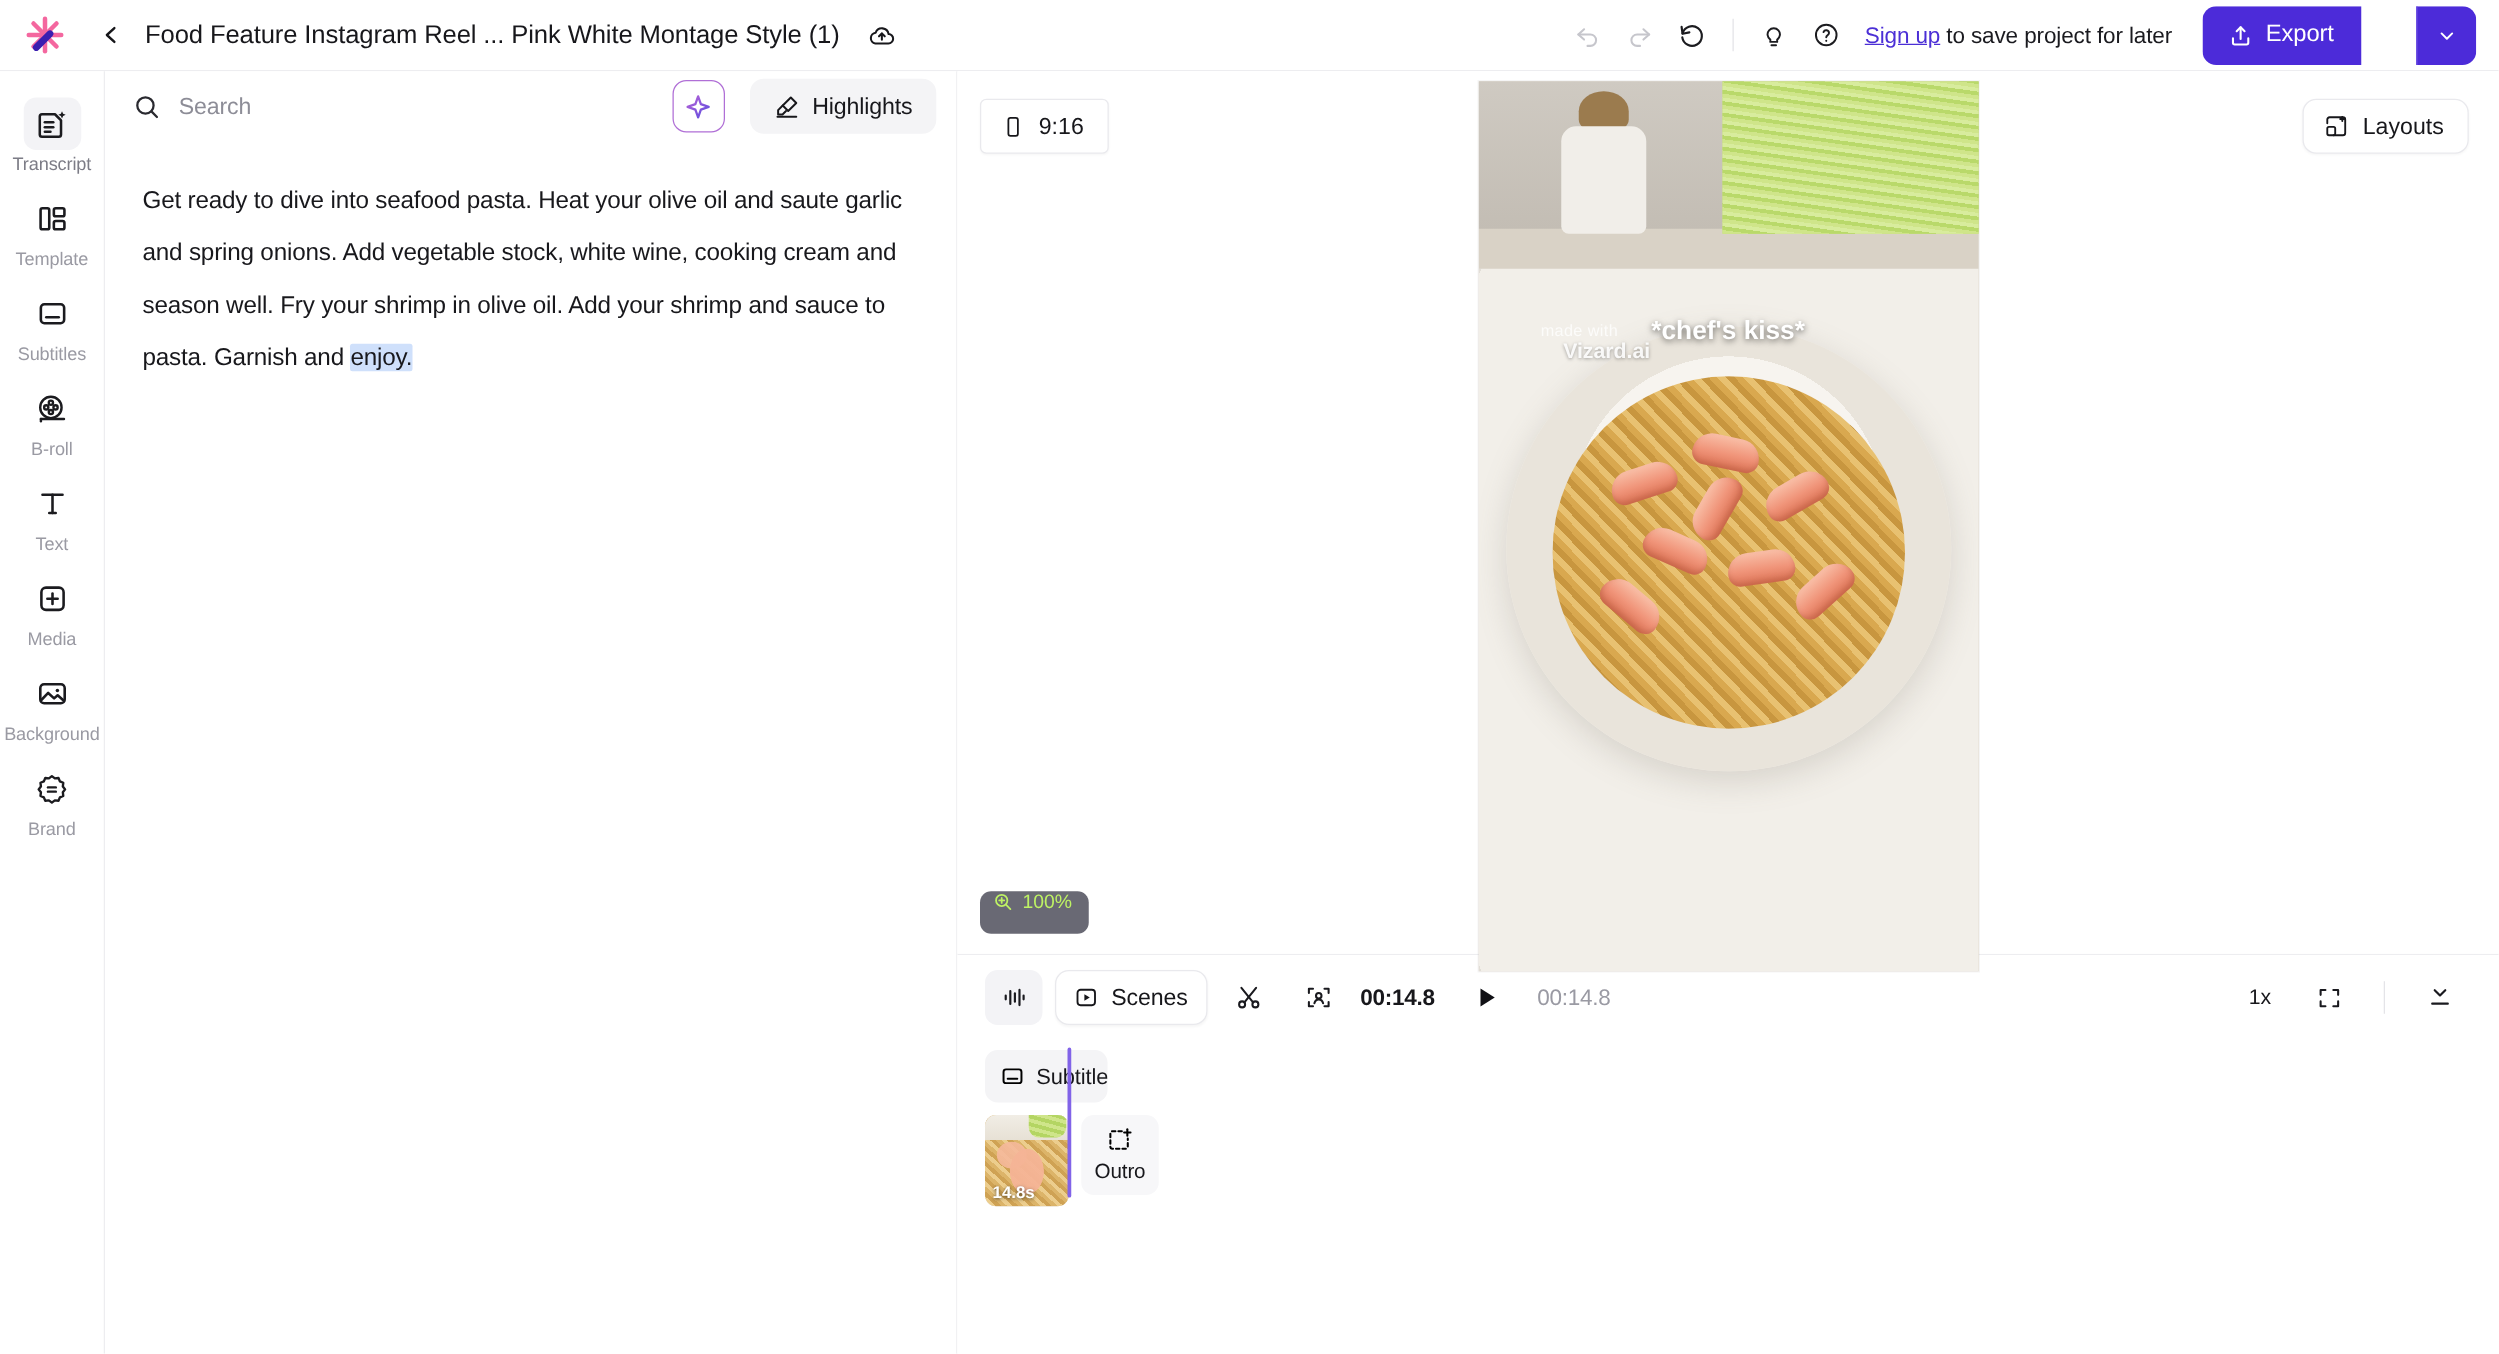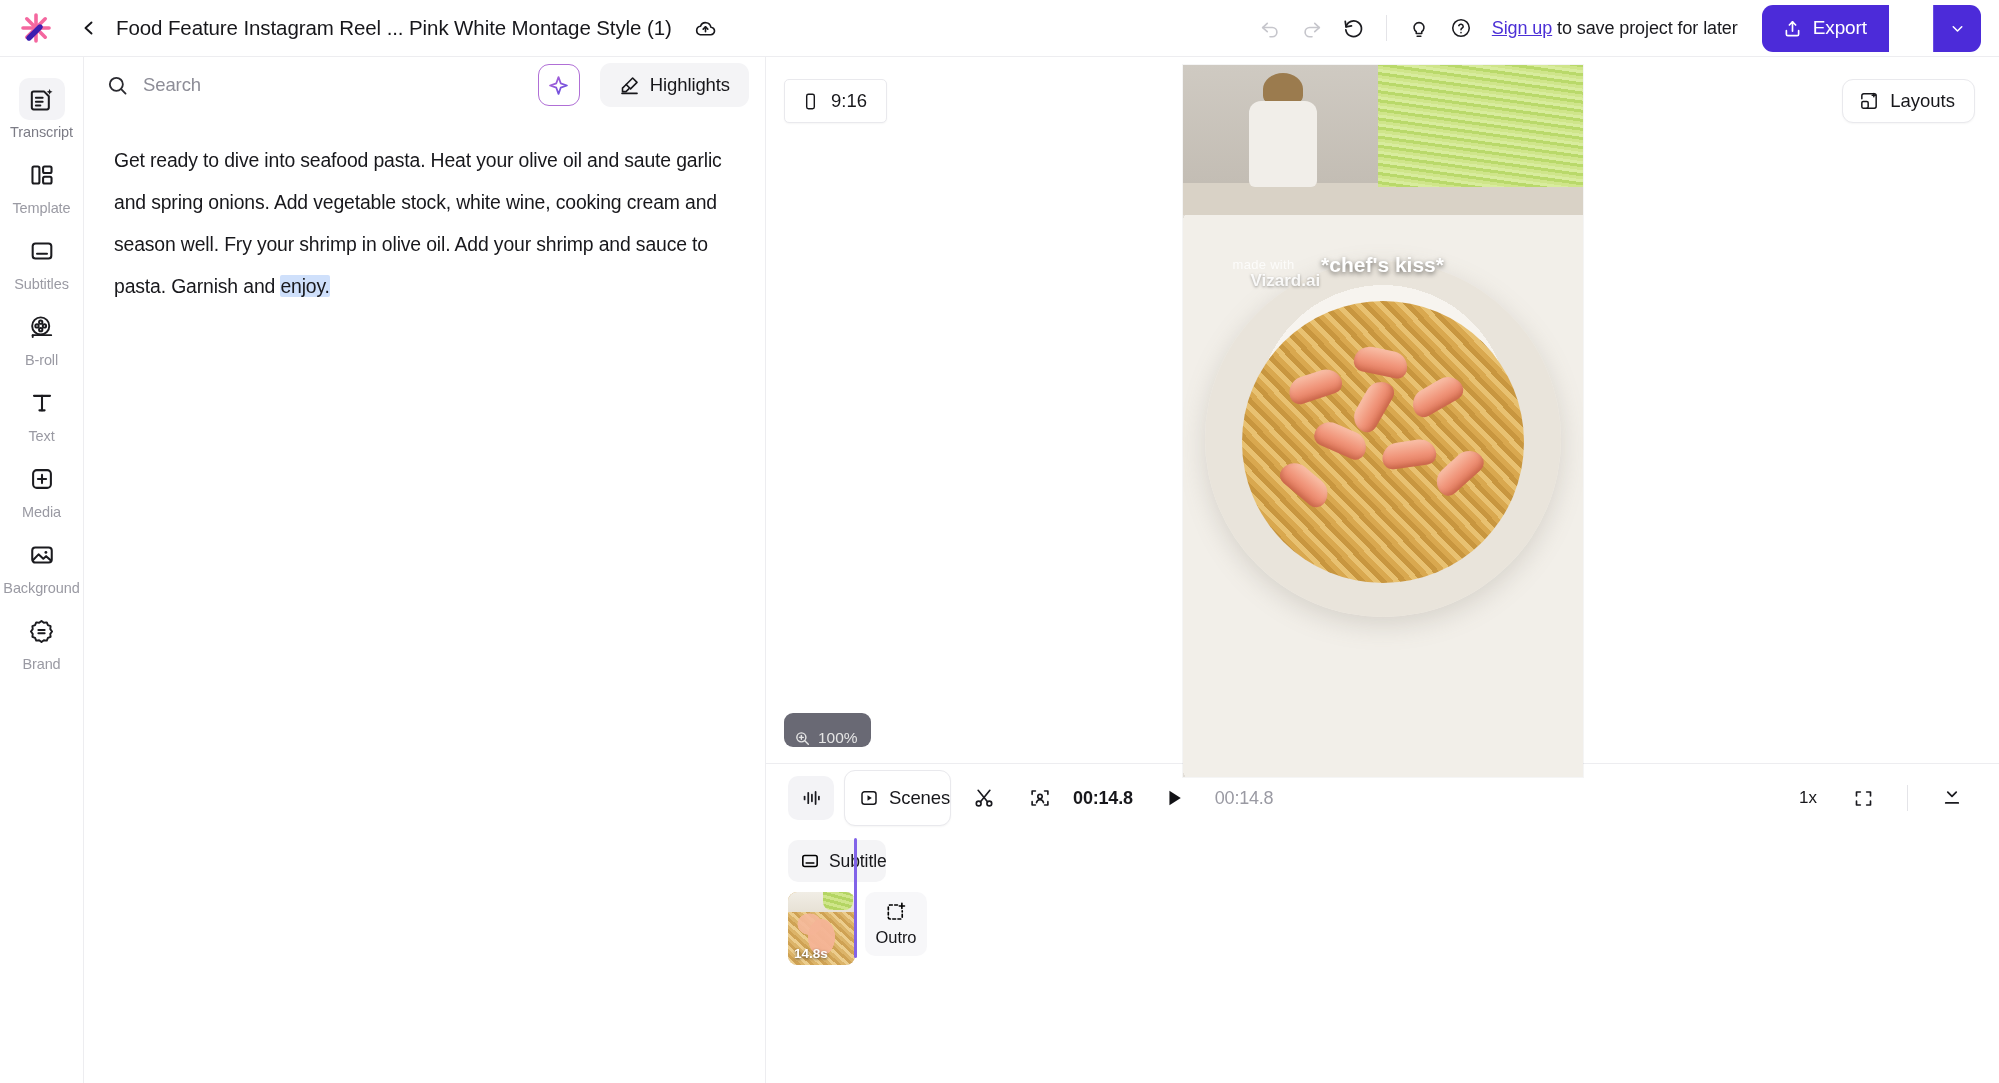--- a/index.html
+++ b/index.html
@@ -126,23 +126,23 @@
   .layouts-chip {
     position: absolute; right: 24px; top: 22px;
     height: 44px; display: flex; align-items: center; gap: 11px;
     padding: 0 19px 0 16px; border-radius: 11px;
     background: #fff; border: 1px solid #e9e9ed;
     font-size: 18.5px; color: #17171b; cursor: pointer;
     box-shadow: 0 1px 2px rgba(17,17,26,.04);
   }
   .zoom-chip {
     position: absolute; left: 18px; bottom: 16px;
-    height: 34px; display: flex; align-items: flex-end; gap: 7px;
+    height: 34px; display: flex; align-items: flex-start; gap: 7px;
     padding: 0 13px 0 10px; border-radius: 9px;
-    background: #696974; color: #e5e5e5; font-size: 15.5px; cursor: pointer;
+    background: #696974; color: #bef264; font-size: 15.5px; cursor: pointer;
   }
   
   .preview {
     width: 400px; height: 712px; position: relative; overflow: hidden;
     background: #d9d2c6; box-shadow: 0 0 0 1px rgba(0,0,0,.04);
     margin-top: 22px;
   }
   .pv-top { position: absolute; inset: 0 0 auto 0; height: 118px; background: linear-gradient(180deg,#cfcac2 0%,#c3bdb4 100%); }
   .pv-greens {
     position: absolute; right: 0; top: 0; width: 205px; height: 122px;
@@ -198,22 +198,22 @@
 
   
   .tl { height: 320px; min-height: 320px; border-top: 1px solid #ededf0; background: #fff; display: flex; flex-direction: column; }
   .tl-bar { height: 68px; display: flex; align-items: center; padding: 0 24px 0 22px; gap: 10px; }
   .tl-tool {
     width: 46px; height: 44px; border-radius: 10px; border: none; background: transparent;
     display: flex; align-items: center; justify-content: center; cursor: pointer; color: #1a1a1f;
   }
   .tl-tool.act { background: #f3f3f6; }
   .scenes-btn {
-    height: 56px; border-radius: 11px; background: #fff; border: 1px solid #e9e9ed;
-    display: flex; align-items: center; gap: 10px; padding: 0 0 0 14px;
+    height: 44px; border-radius: 11px; background: #fff; border: 1px solid #e9e9ed;
+    display: flex; align-items: center; gap: 10px; padding: 0 15px 0 14px;
     font-size: 18.5px; color: #17171b; cursor: pointer;
     font-family: "Liberation Sans", sans-serif; letter-spacing: -0.1px;
     box-shadow: 0 1px 2px rgba(17,17,26,.04);
   }
   .tl-center { flex: 1; display: flex; align-items: center; gap: 24px; }
   .tc-cur { font-size: 18px; color: #17171b; font-weight: bold; letter-spacing: -0.2px; }
   .tc-dur { font-size: 18px; color: #9a9aa3; letter-spacing: -0.2px; }
   .play-btn { width: 34px; height: 34px; border: none; background: transparent; cursor: pointer; display: flex; align-items: center; justify-content: center; }
   .speed-btn {
     height: 40px; min-width: 44px; padding: 0 11px; border: none; background: transparent;

